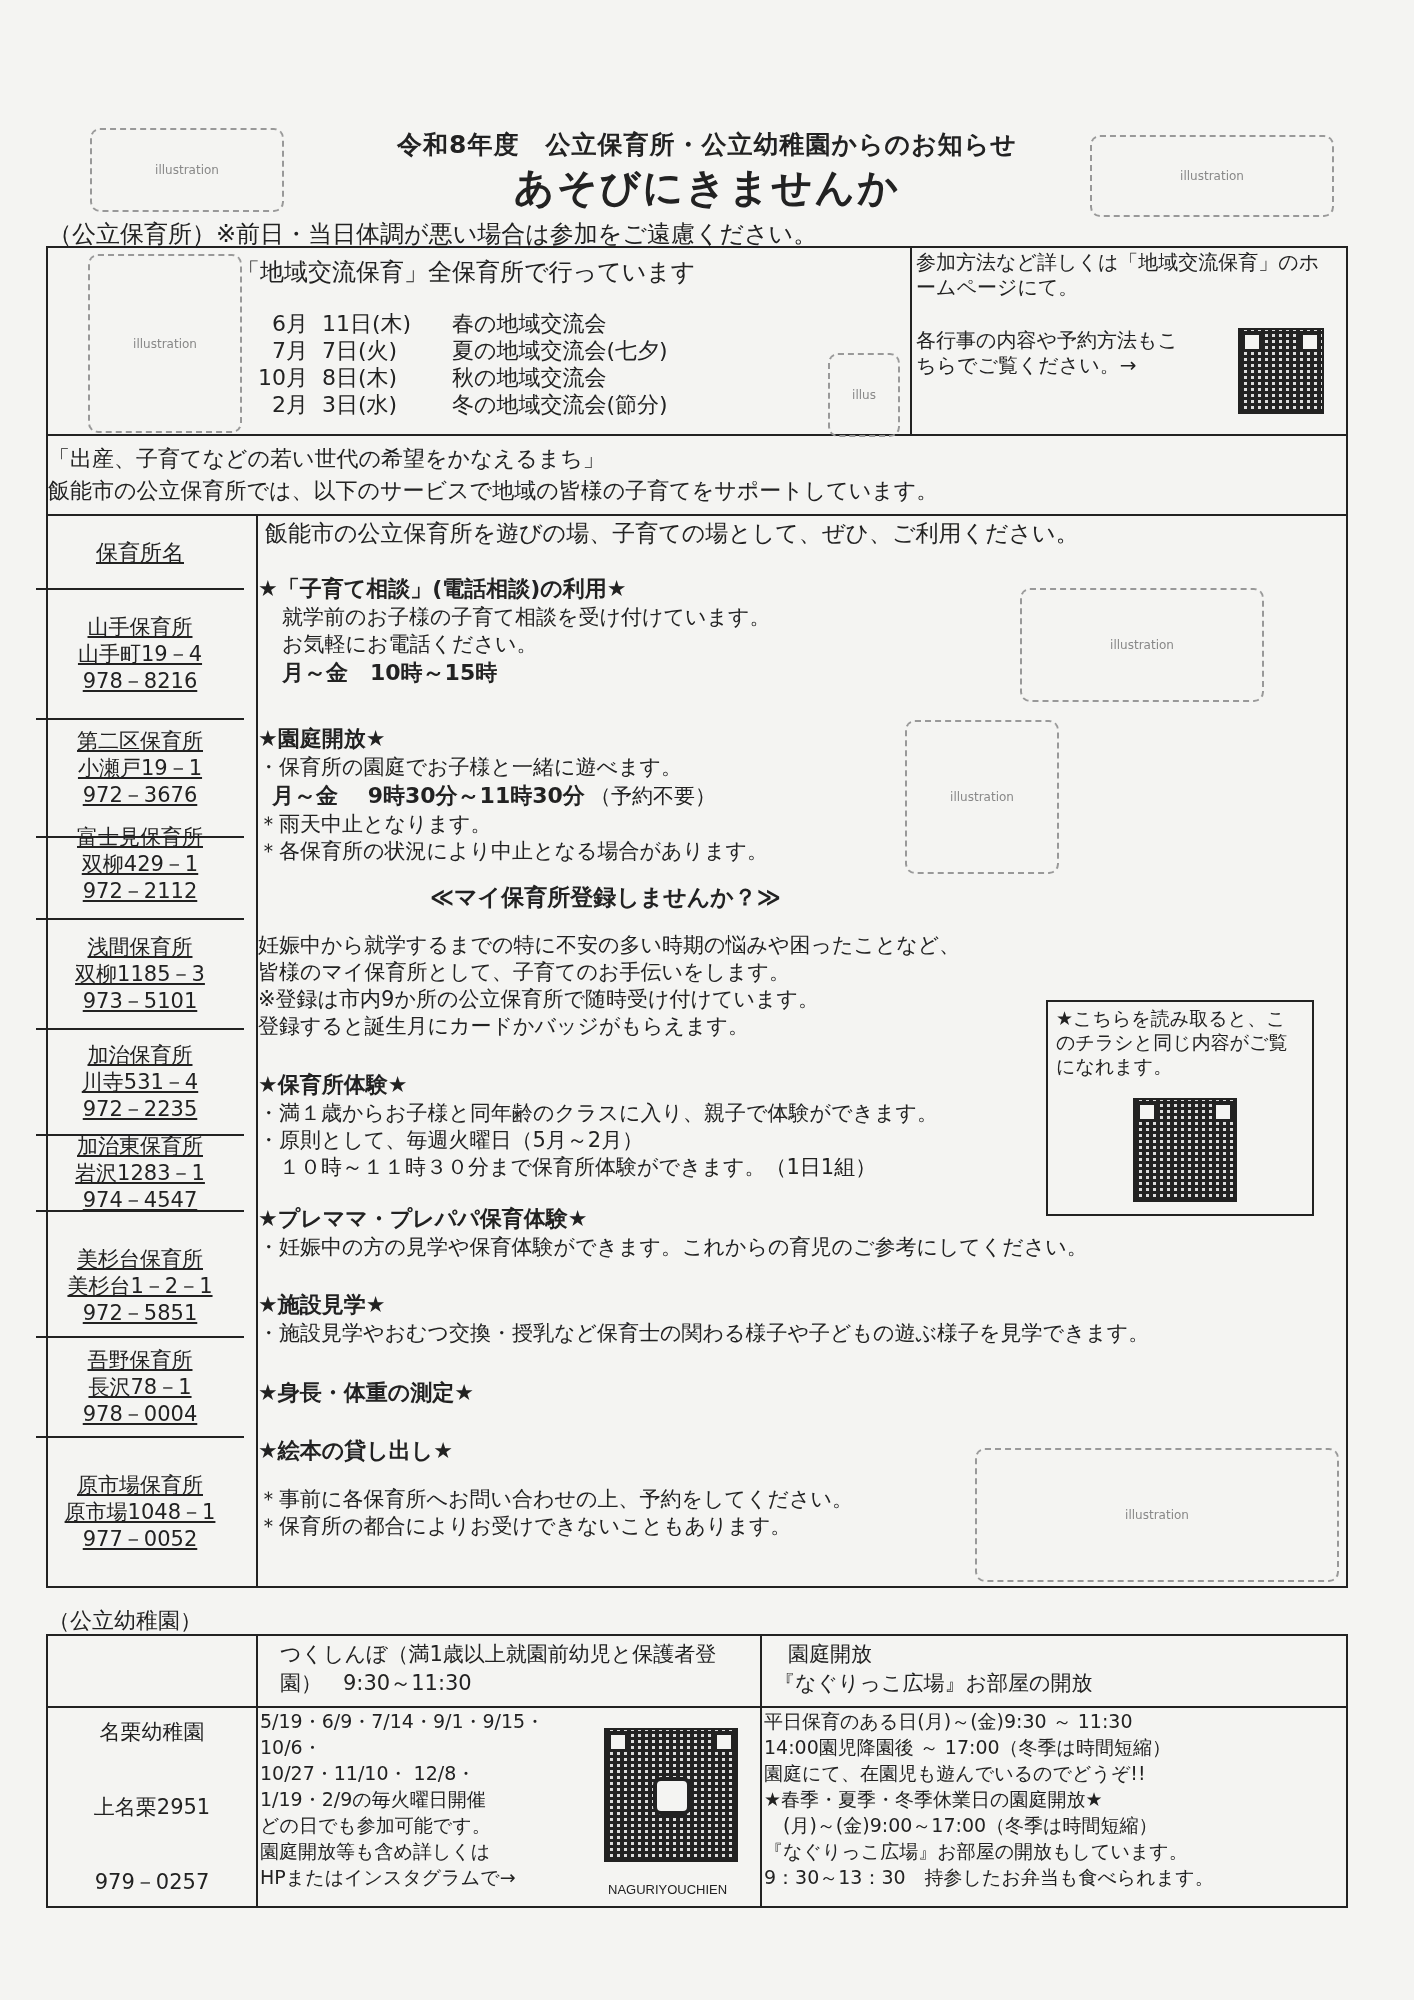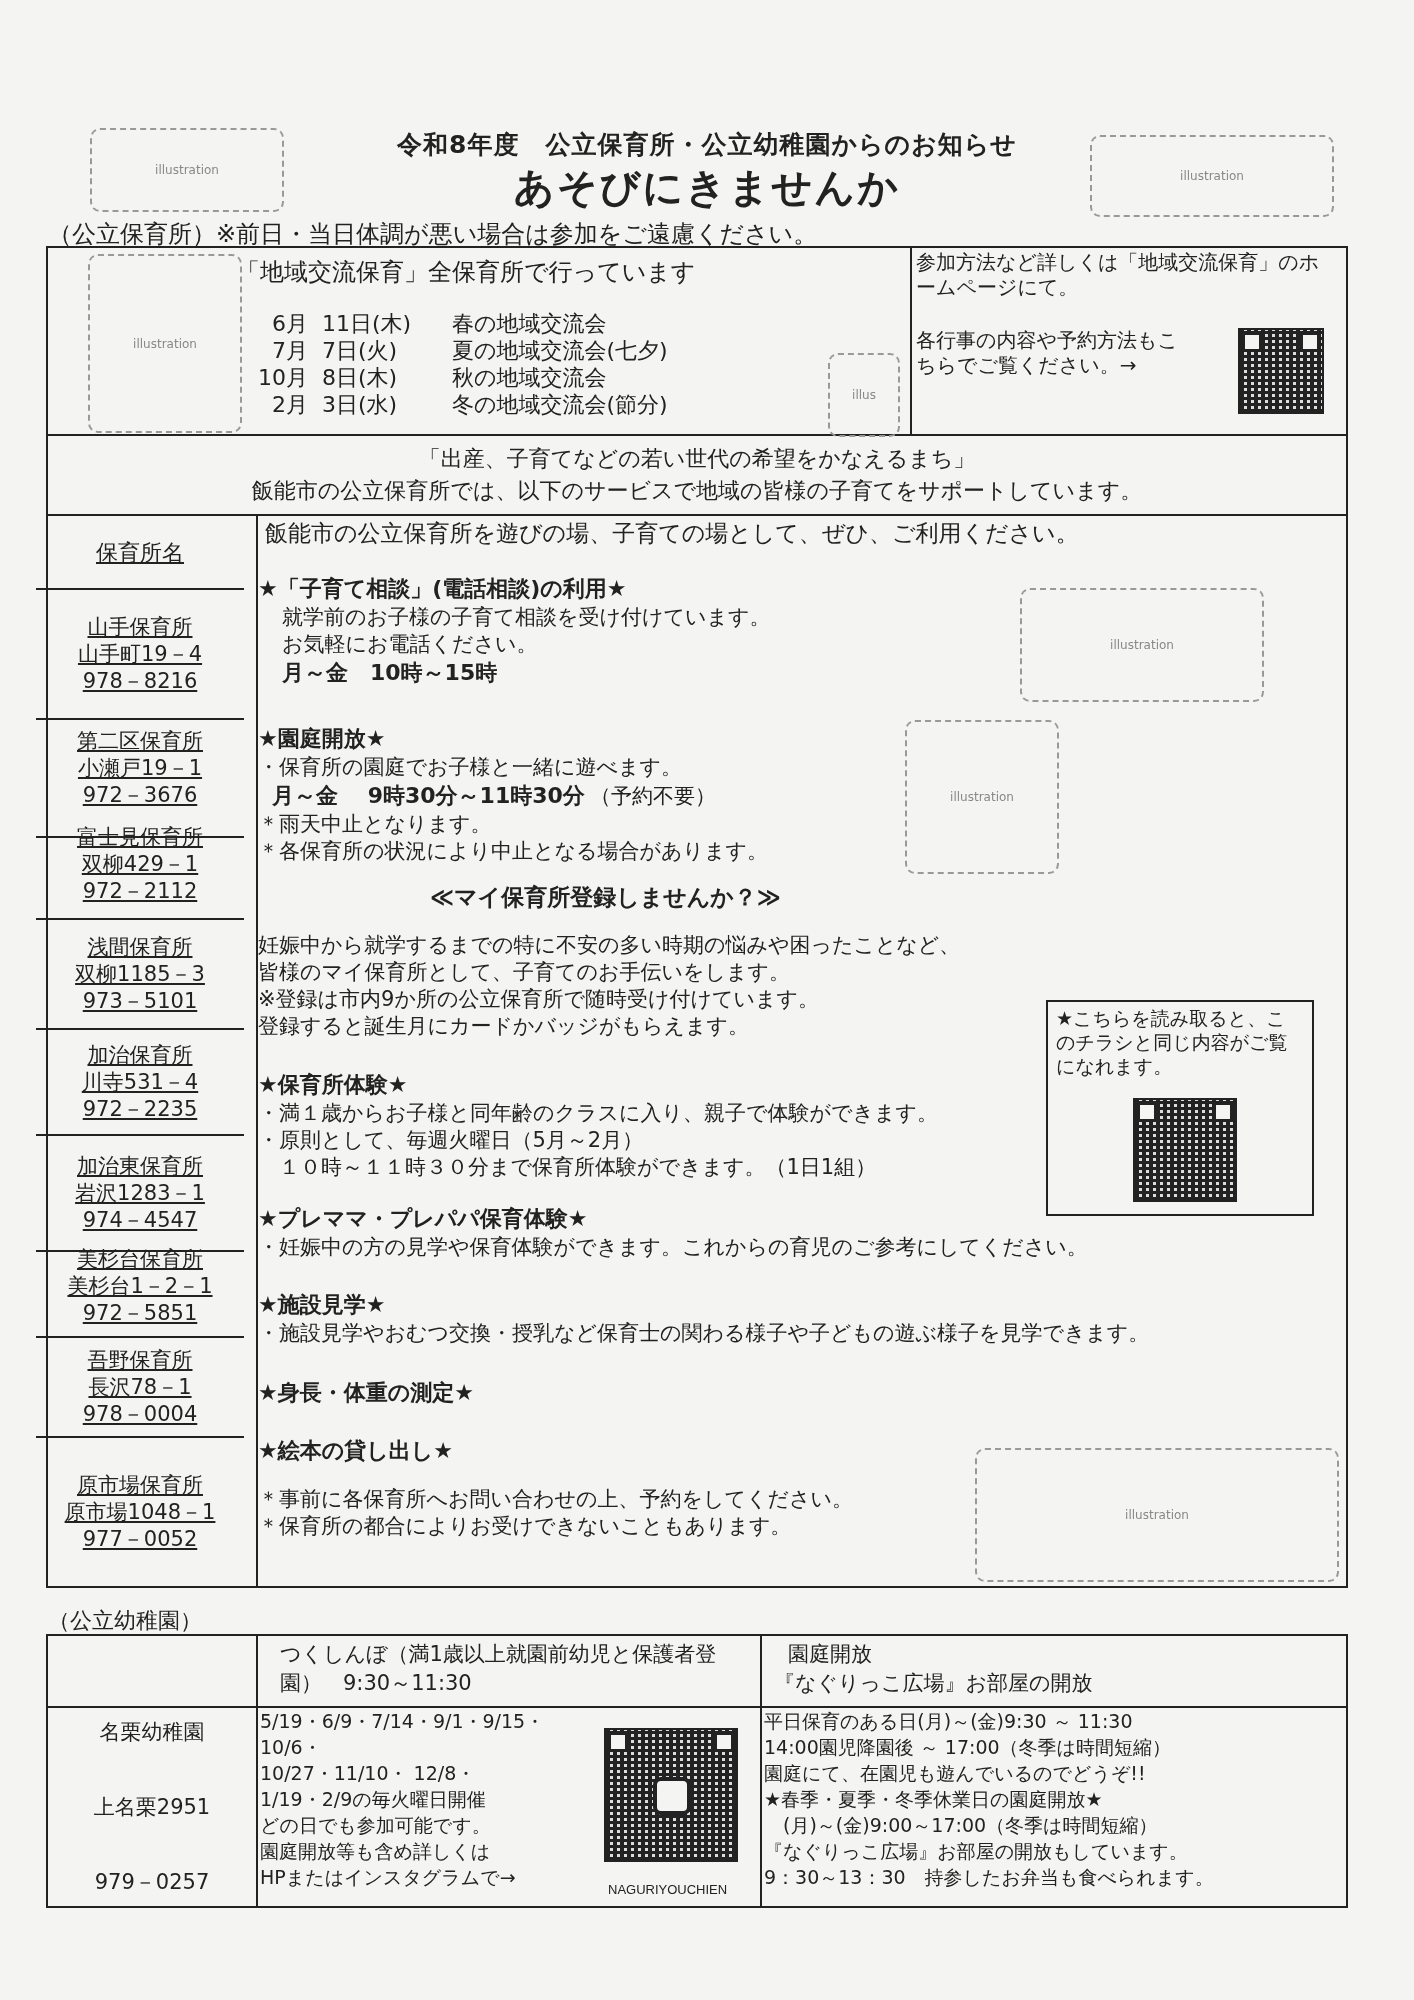--- a/index.html
+++ b/index.html
@@ -70,21 +70,21 @@
         <span class="d">3日(水)</span>
         <span class="n">冬の地域交流会(節分)</span>
       </div>
   </div>
   <div class="illus" style="left:780px;top:105px;width:68px;height:80px;">illus</div>
   <div class="abs body-text" style="left:868px;top:2px;width:420px;font-size:20px;line-height:25px;">参加方法など詳しくは「地域交流保育」のホームページにて。</div>
   <div class="abs body-text" style="left:868px;top:80px;width:270px;font-size:20px;line-height:25px;">各行事の内容や予約方法もこちらでご覧ください。→</div>
   <div class="qr" style="left:1190px;top:80px;width:82px;height:82px;"></div>
 </div>
 
-<div class="abs box" style="left:46px;top:434px;width:1302px;height:82px;border-top:none;text-align:center;">
+<div class="abs box" style="left:46px;top:434px;width:1302px;height:82px;border-top:none;">
   <div style="font-size:22px;margin-top:10px;">「出産、子育てなどの若い世代の希望をかなえるまち」</div>
   <div style="font-size:22px;margin-top:2px;">飯能市の公立保育所では、以下のサービスで地域の皆様の子育てをサポートしています。</div>
 </div>
 
 <div class="abs box" style="left:46px;top:514px;width:1302px;height:1074px;">
   <div class="abs cell-line" style="left:208px;top:0;height:1070px;width:0;"></div>
 </div>
 <div class="nursery-cell" style="top:516px;height:74px;font-size:22px;">保育所名</div>
 <div class="nursery-cell" style="top:590px;height:130px;">
     <div>山手保育所</div>
@@ -104,21 +104,21 @@
 <div class="nursery-cell" style="top:920px;height:110px;">
     <div>浅間保育所</div>
     <div>双柳1185－3</div>
     <div>973－5101</div>
   </div>
 <div class="nursery-cell" style="top:1030px;height:106px;">
     <div>加治保育所</div>
     <div>川寺531－4</div>
     <div>972－2235</div>
   </div>
-<div class="nursery-cell" style="top:1136px;height:116px;">
+<div class="nursery-cell" style="top:1136px;height:76px;">
     <div>加治東保育所</div>
     <div>岩沢1283－1</div>
     <div>974－4547</div>
   </div>
 <div class="nursery-cell" style="top:1236px;height:102px;">
     <div>美杉台保育所</div>
     <div>美杉台1－2－1</div>
     <div>972－5851</div>
   </div>
 <div class="nursery-cell" style="top:1338px;height:100px;">

